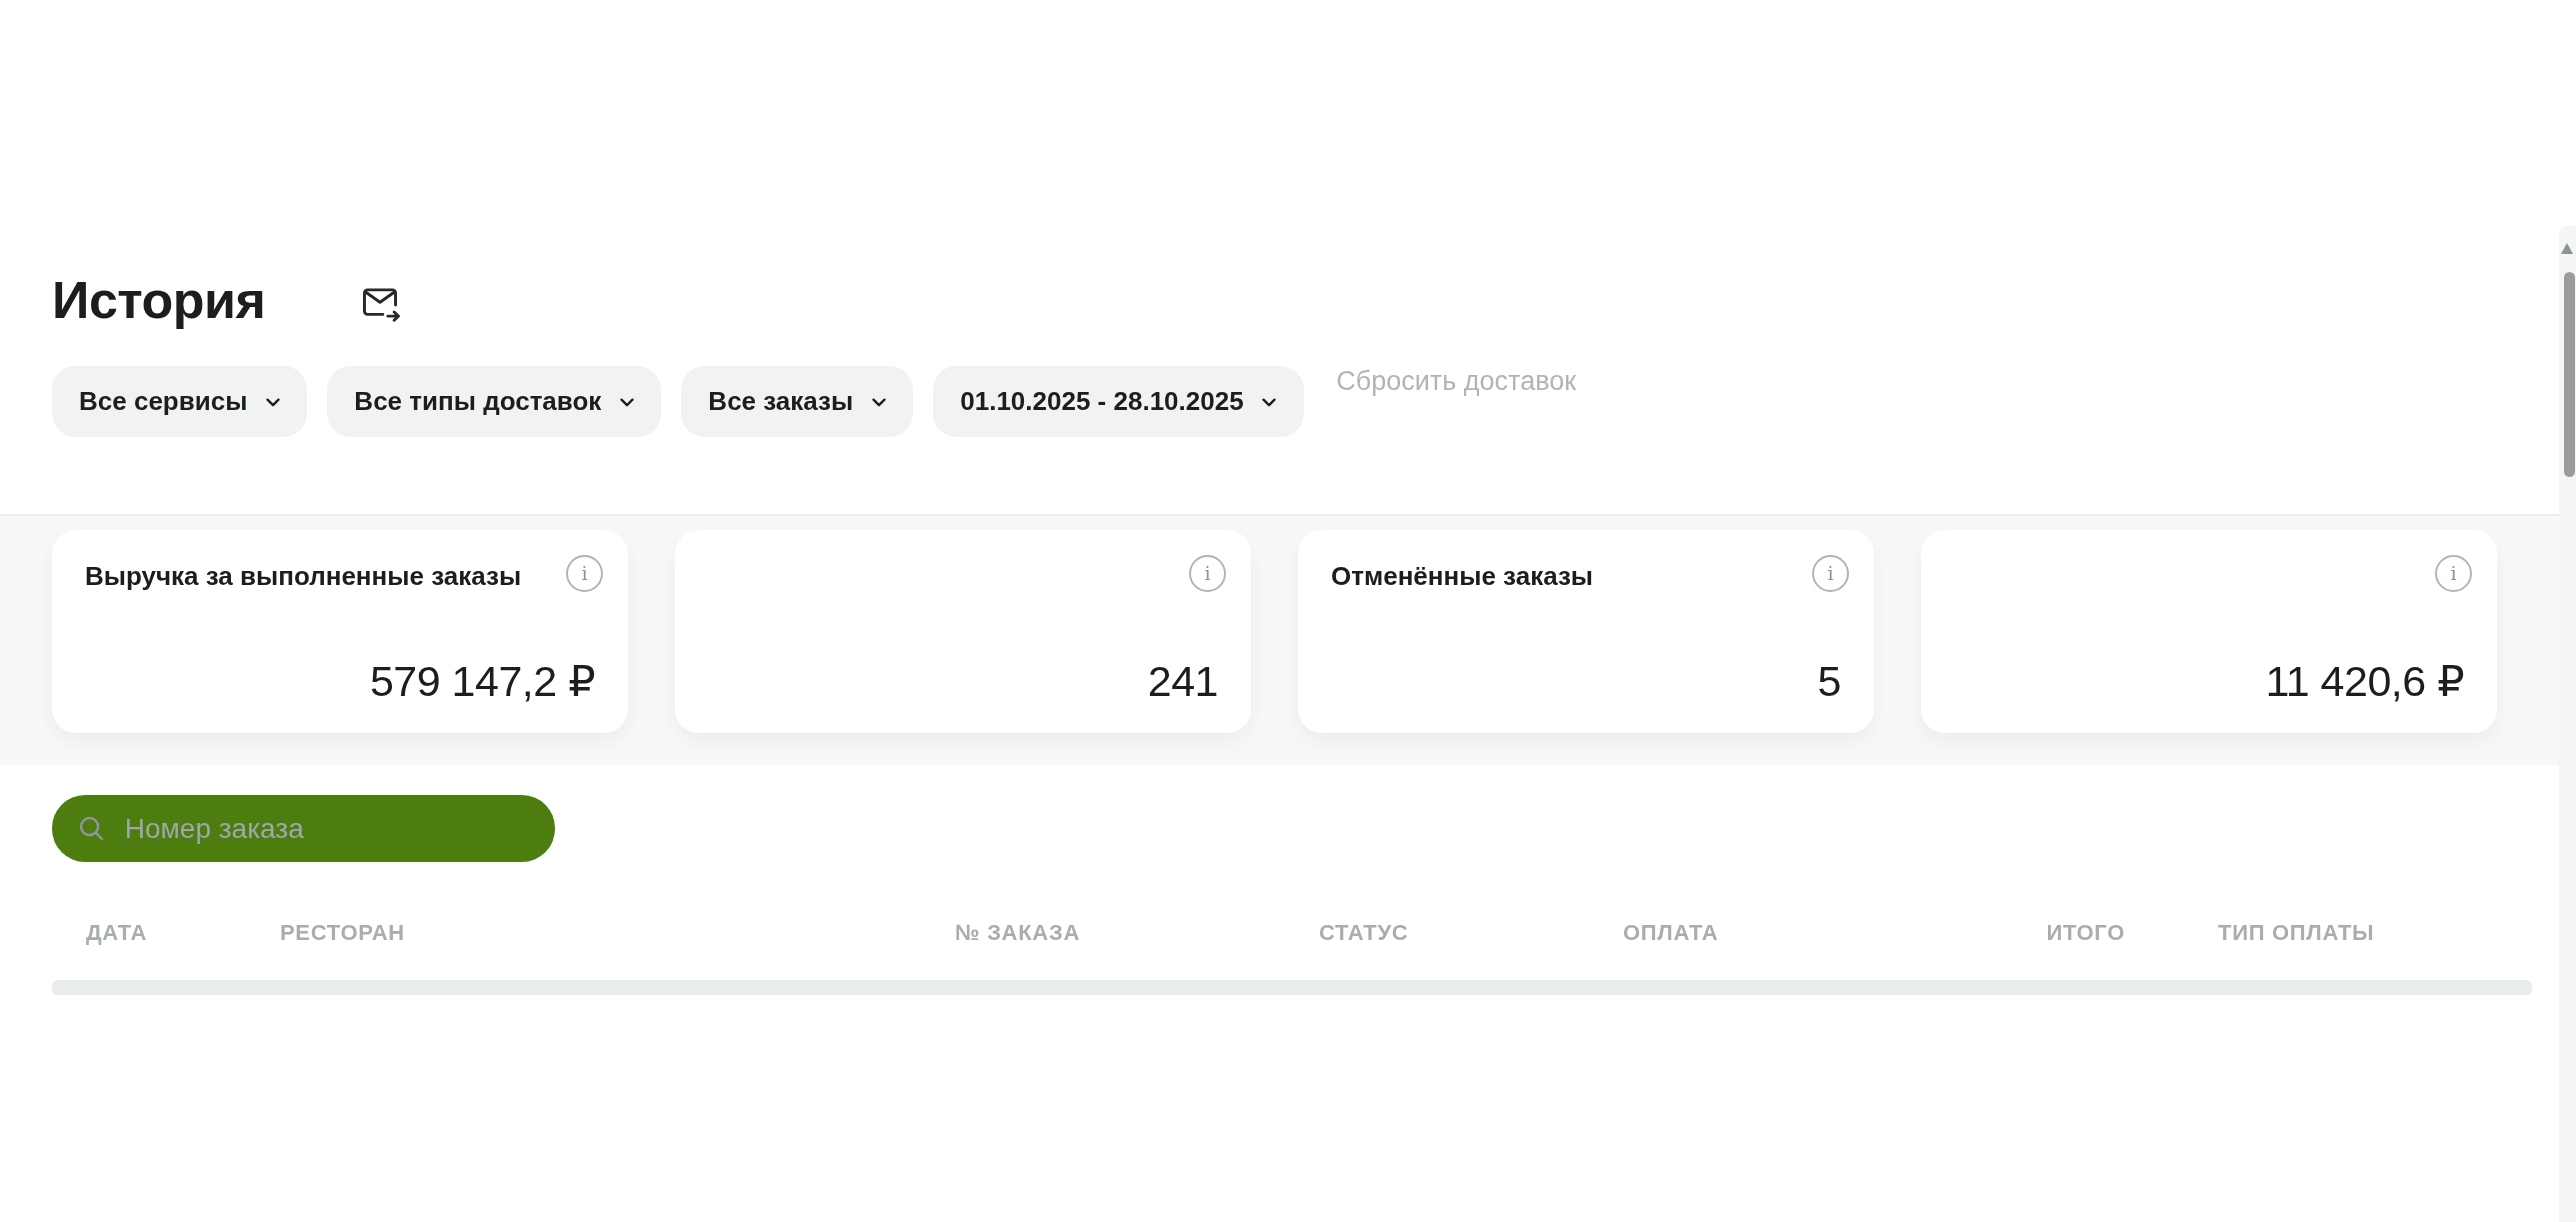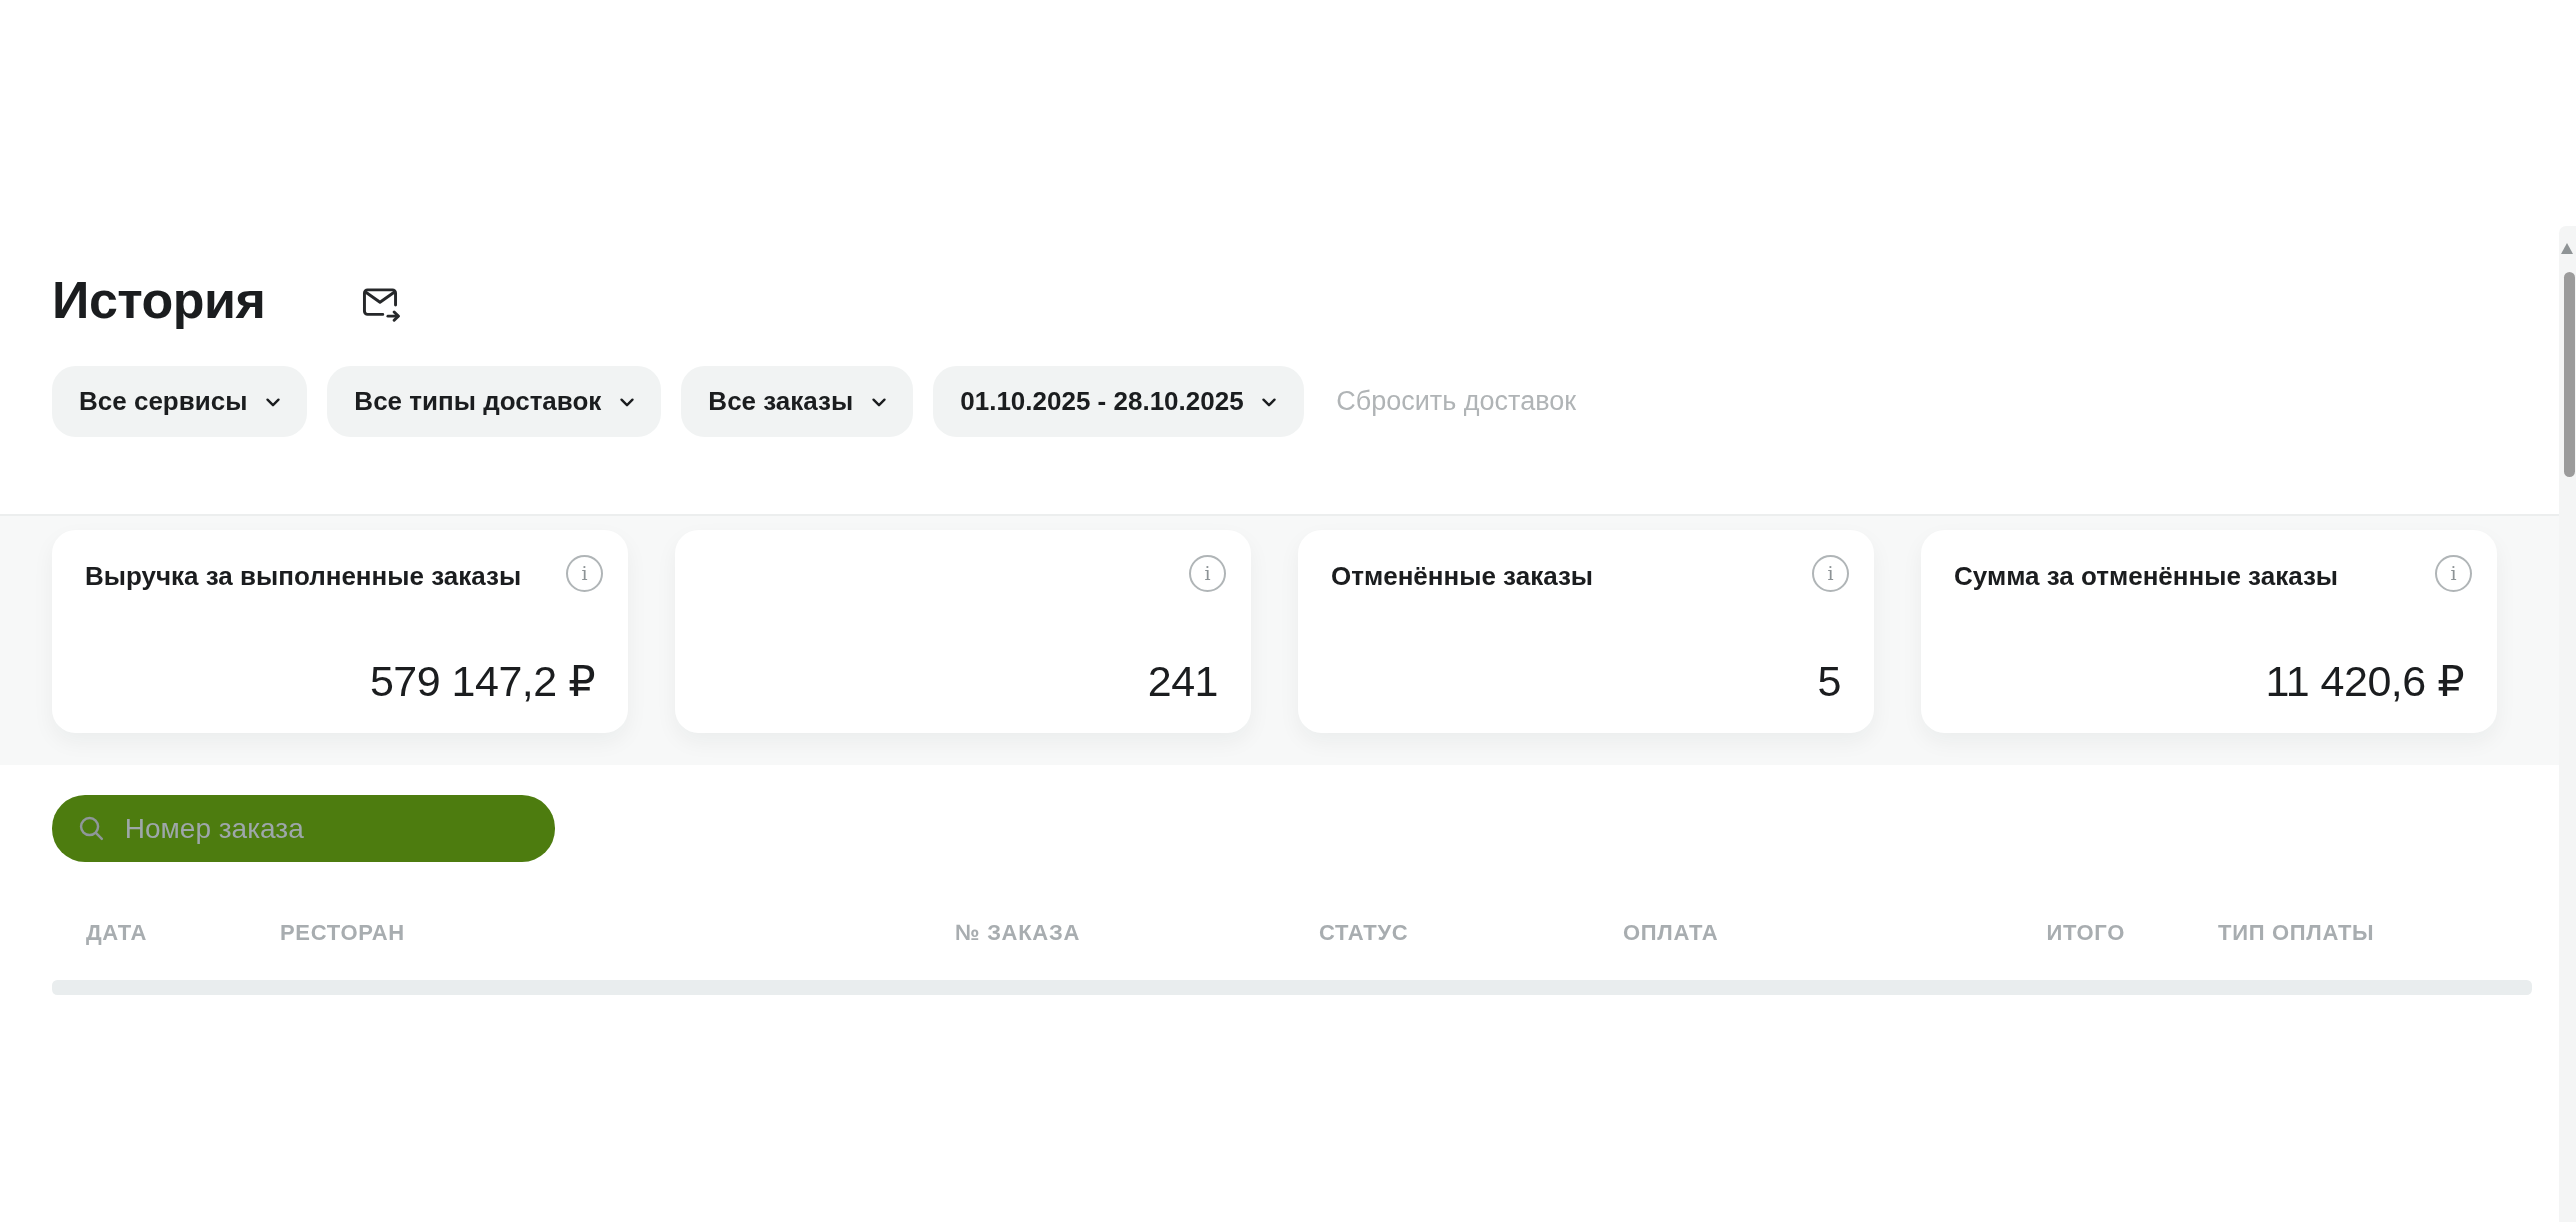--- a/index.html
+++ b/index.html
@@ -6,21 +6,21 @@
   .stage{position:relative;width:2576px;height:1223px;background:#ffffff;overflow:hidden;
          font-family:"Liberation Sans","DejaVu Sans",sans-serif;color:#1b1d1f;}
 
   
   .page-title{position:absolute;left:52px;top:268px;font-size:52px;font-weight:700;
               letter-spacing:-0.5px;color:#1b1d1f;line-height:65px;}
   .export-btn{position:absolute;left:357px;top:282px;width:45px;height:42px;cursor:pointer;
               display:flex;align-items:center;justify-content:center;background:none;border:none;padding:0;}
 
   
-  .filters{position:absolute;left:52px;top:366px;height:71px;display:flex;align-items:center;}
+  .filters{position:absolute;left:52px;top:366px;height:71px;display:flex;}
   .chip{height:71px;border-radius:23.5px;background:#f1f3f3;display:flex;align-items:center;
         padding:0 23.5px 0 27px;margin-right:20px;cursor:pointer;border:none;}
   .chip.emphasis{background:#e9eded;}
   .chip .chip-label{font-size:26px;font-weight:700;color:#1b1d1f;white-space:nowrap;}
   .chip .chev{margin-left:14.5px;display:inline-flex;}
   .reset-link{font-size:27px;font-weight:400;color:#b0b4b6;margin-left:12.7px;cursor:pointer;white-space:nowrap;}
 
   
   .band-divider{position:absolute;left:0;top:514px;width:2560px;height:1.8px;background:#eceeee;}
   .stats-band{position:absolute;left:0;top:516px;width:2560px;height:249px;background:#f7f8f8;}
@@ -131,21 +131,20 @@
     <div class="card">
       <div class="info-badge">i</div>
       <div class="card-value">241</div>
     </div>
     <div class="card">
       <div class="card-label">Отменённые заказы</div>
       <div class="info-badge">i</div>
       <div class="card-value">5</div>
     </div>
     <div class="card">
-      <div class="card-label">Сумма за отменённые заказы</div>
       <div class="info-badge">i</div>
       <div class="card-value">11 420,6 ₽</div>
     </div>
   </div>
 
   <div class="search-pill">
     <span>
       <svg width="31" height="31" viewBox="0 0 24 24" fill="none" stroke="#8f979a" stroke-width="1.9" stroke-linecap="round">
         <circle cx="10.5" cy="10.5" r="6.6"></circle>
         <path d="M15.4 15.4 L20 20"></path>

